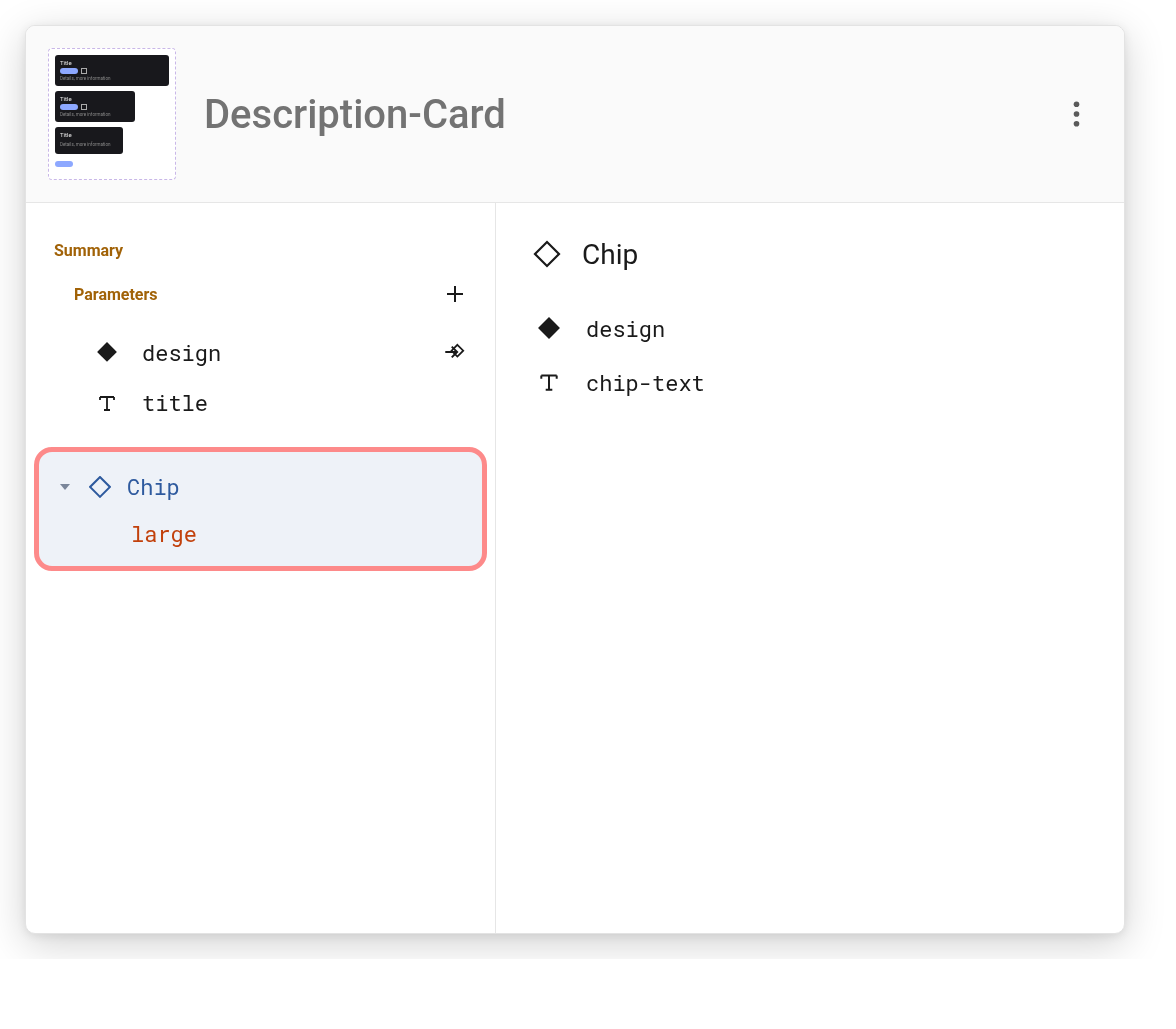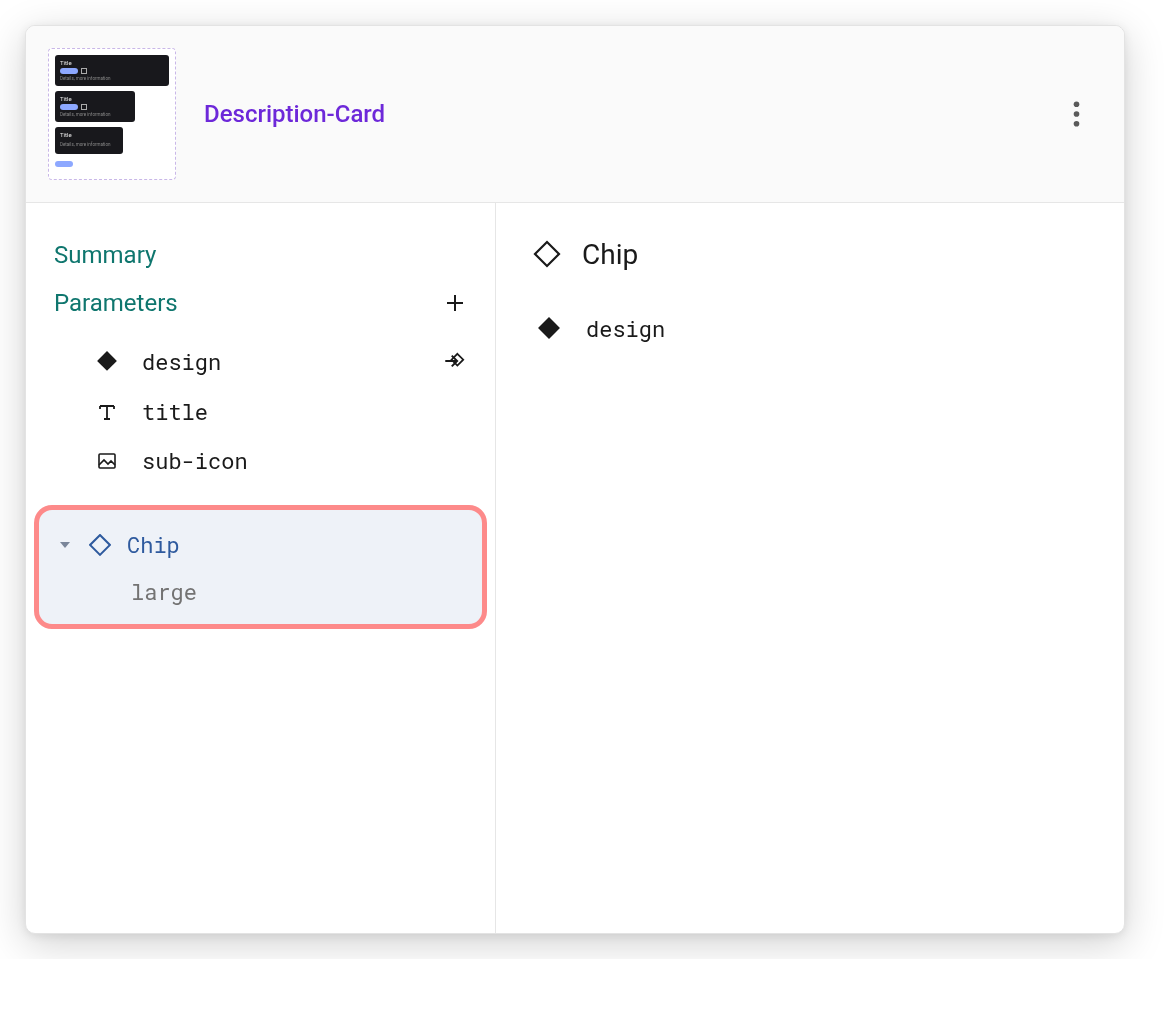--- a/index.html
+++ b/index.html
@@ -81,23 +81,23 @@
       padding: 2px 0;
     }
     .thumb-chip-after {
       background: #8da8ff;
       border-radius: 6px;
       height: 6px;
       width: 18px;
       margin-top: 2px;
     }
     .header-title {
-      font-size: 24px;
+      font-size: 40px;
       font-weight: 500;
-      color: #6d28d9;
+      color: #737373;
       flex: 1;
     }
     .kebab-btn {
       width: 40px;
       height: 40px;
       display: flex;
       align-items: center;
       justify-content: center;
       cursor: pointer;
       border-radius: 50%;
@@ -112,32 +112,32 @@
       width: 470px;
       border-right: 1px solid #e6e6e6;
       padding: 30px 0 0 0;
       position: relative;
     }
     .right-pane {
       flex: 1;
       padding: 28px 34px;
     }
     .section-label {
-      font-size: 24px;
-      font-weight: 400;
-      color: #0f766e;
+      font-size: 16px;
+      font-weight: 700;
+      color: #a16207;
       padding: 8px 28px;
     }
     .section-row {
       display: flex;
       align-items: center;
       justify-content: space-between;
       padding: 8px 22px 8px 28px;
     }
-    .section-row .section-label { padding: 0; }
+    .section-row .section-label { padding: 0; margin-left: 20px; }
     .icon-btn {
       width: 36px;
       height: 36px;
       display: flex;
       align-items: center;
       justify-content: center;
       cursor: pointer;
     }
     .param-list {
       padding: 6px 0 14px 0;
@@ -200,21 +200,21 @@
       font-family: "Roboto Mono", "SFMono-Regular", Menlo, Consolas, monospace;
       font-size: 22px;
       color: #2e5a9e;
     }
     .variant-row {
       padding: 10px 18px 10px 92px;
     }
     .variant-name {
       font-family: "Roboto Mono", "SFMono-Regular", Menlo, Consolas, monospace;
       font-size: 22px;
-      color: #737373;
+      color: #c2410c;
     }
 
     .detail-header {
       display: flex;
       align-items: center;
       gap: 18px;
       padding: 6px 0 18px 0;
     }
     .detail-icon-slot {
       width: 34px;
@@ -326,29 +326,20 @@
         <div class="param-row">
           <div class="icon-slot">
             <svg width="20" height="20" viewBox="0 0 20 20" fill="none" stroke="#1a1a1a" stroke-width="1.8">
                 <path d="M3 4 L17 4 M10 4 L10 17 M3 4 L3 7 M17 4 L17 7 M7 17 L13 17"></path>
               </svg>
           </div>
           <span class="param-name">title</span>
         </div>
 
 
-        <div class="param-row">
-          <div class="icon-slot">
-            <svg width="20" height="20" viewBox="0 0 20 20" fill="none" stroke="#1a1a1a" stroke-width="1.6">
-                <rect x="2" y="3" width="16" height="14" rx="1"></rect>
-                <path d="M2 14 L7 9 L11 13 L14 10 L18 14"></path>
-              </svg>
-          </div>
-          <span class="param-name">sub-icon</span>
-        </div>
 
       </div>
 
 
       <div class="highlight-box">
         <div class="instance-row">
           <div class="chevron-slot">
             <svg width="12" height="10" viewBox="0 0 12 8">
                 <path d="M1 1 L6 7 L11 1 Z" fill="#7a869a"></path>
               </svg>
@@ -379,17 +370,25 @@
 
       <div class="detail-list">
         <div class="detail-row">
           <div class="icon-slot">
             <svg width="22" height="22" viewBox="0 0 22 22">
                 <rect x="11" y="0" width="15.5" height="15.5" transform="rotate(45 11 0)" fill="#1a1a1a"></rect>
               </svg>
           </div>
           <span class="detail-name">design</span>
         </div>
+        <div class="detail-row">
+          <div class="icon-slot">
+            <svg width="22" height="22" viewBox="0 0 20 20" fill="none" stroke="#1a1a1a" stroke-width="1.8">
+                <path d="M3 4 L17 4 M10 4 L10 17 M3 4 L3 7 M17 4 L17 7 M7 17 L13 17"></path>
+              </svg>
+          </div>
+          <span class="detail-name">chip-text</span>
+        </div>
       </div>
     </div>
 
   </div>
 </div>
 
 </body></html>

